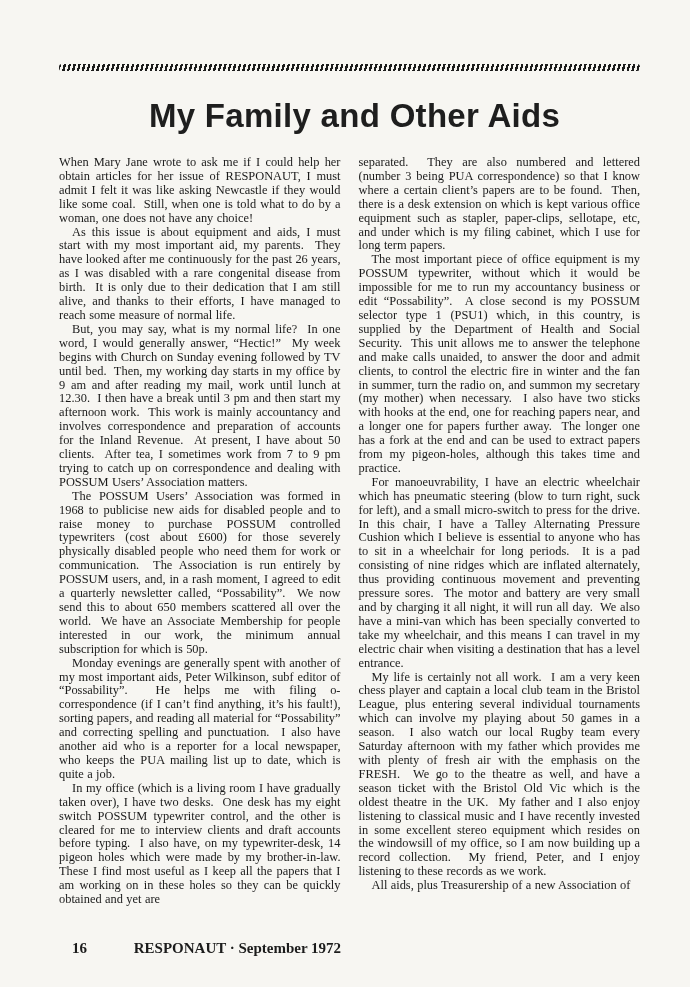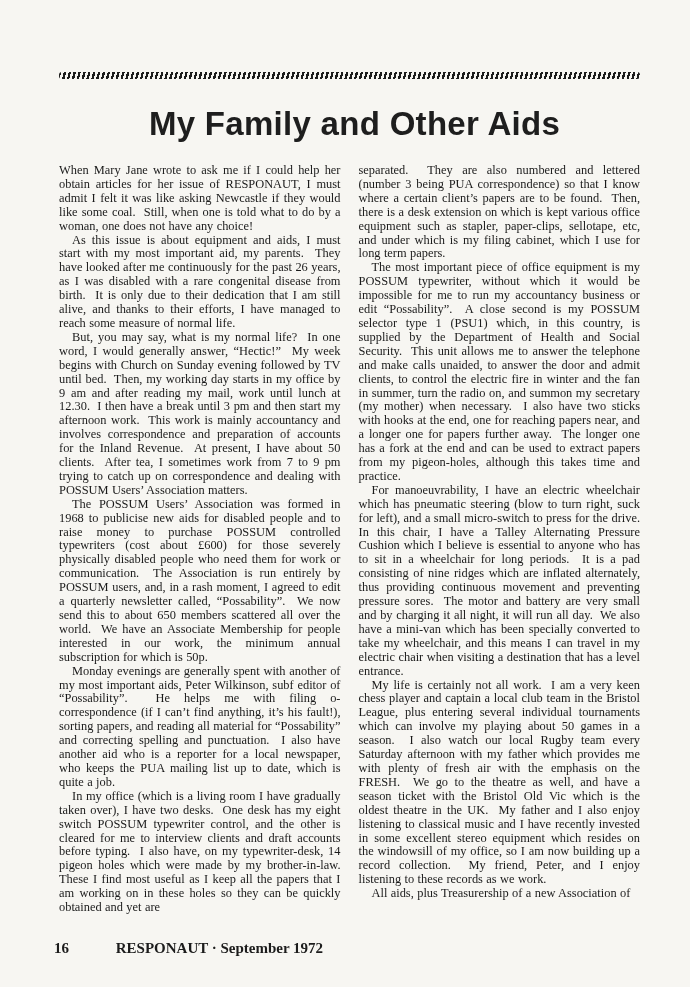--- a/index.html
+++ b/index.html
@@ -11,23 +11,22 @@
     height: 987px;
     background: #f7f6f2;
     font-family: "Liberation Serif", serif;
     color: #1a1a1a;
     position: relative;
     overflow: hidden;
   }
   .page {
     position: absolute;
     inset: 0;
-    padding: 28px 50px 0 59px;
+    padding: 64px 50px 0 59px;
     box-sizing: border-box;
-    margin-top: 44px;
   }
   .rule {
     height: 7px;
     border-radius: 3px;
     background: repeating-linear-gradient(
       105deg,
       #1c1c1c 0px, #1c1c1c 2.3px,
       rgba(0,0,0,0) 2.3px, rgba(0,0,0,0) 4.7px
     );
   }
@@ -58,21 +57,21 @@
     line-height: 13.9px;
     text-align: justify;
     white-space: pre-wrap;
     word-spacing: 0.3px;
   }
   p.indent {
     text-indent: 13px;
   }
   .footer {
     position: absolute;
-    left: 54px;
+    left: 72px;
     bottom: 30px;
     font-weight: bold;
     font-size: 15px;
     color: #1c1c1c;
   }
   .footer .journal {
     margin-left: 43px;
   }
 </style>
 </head>

